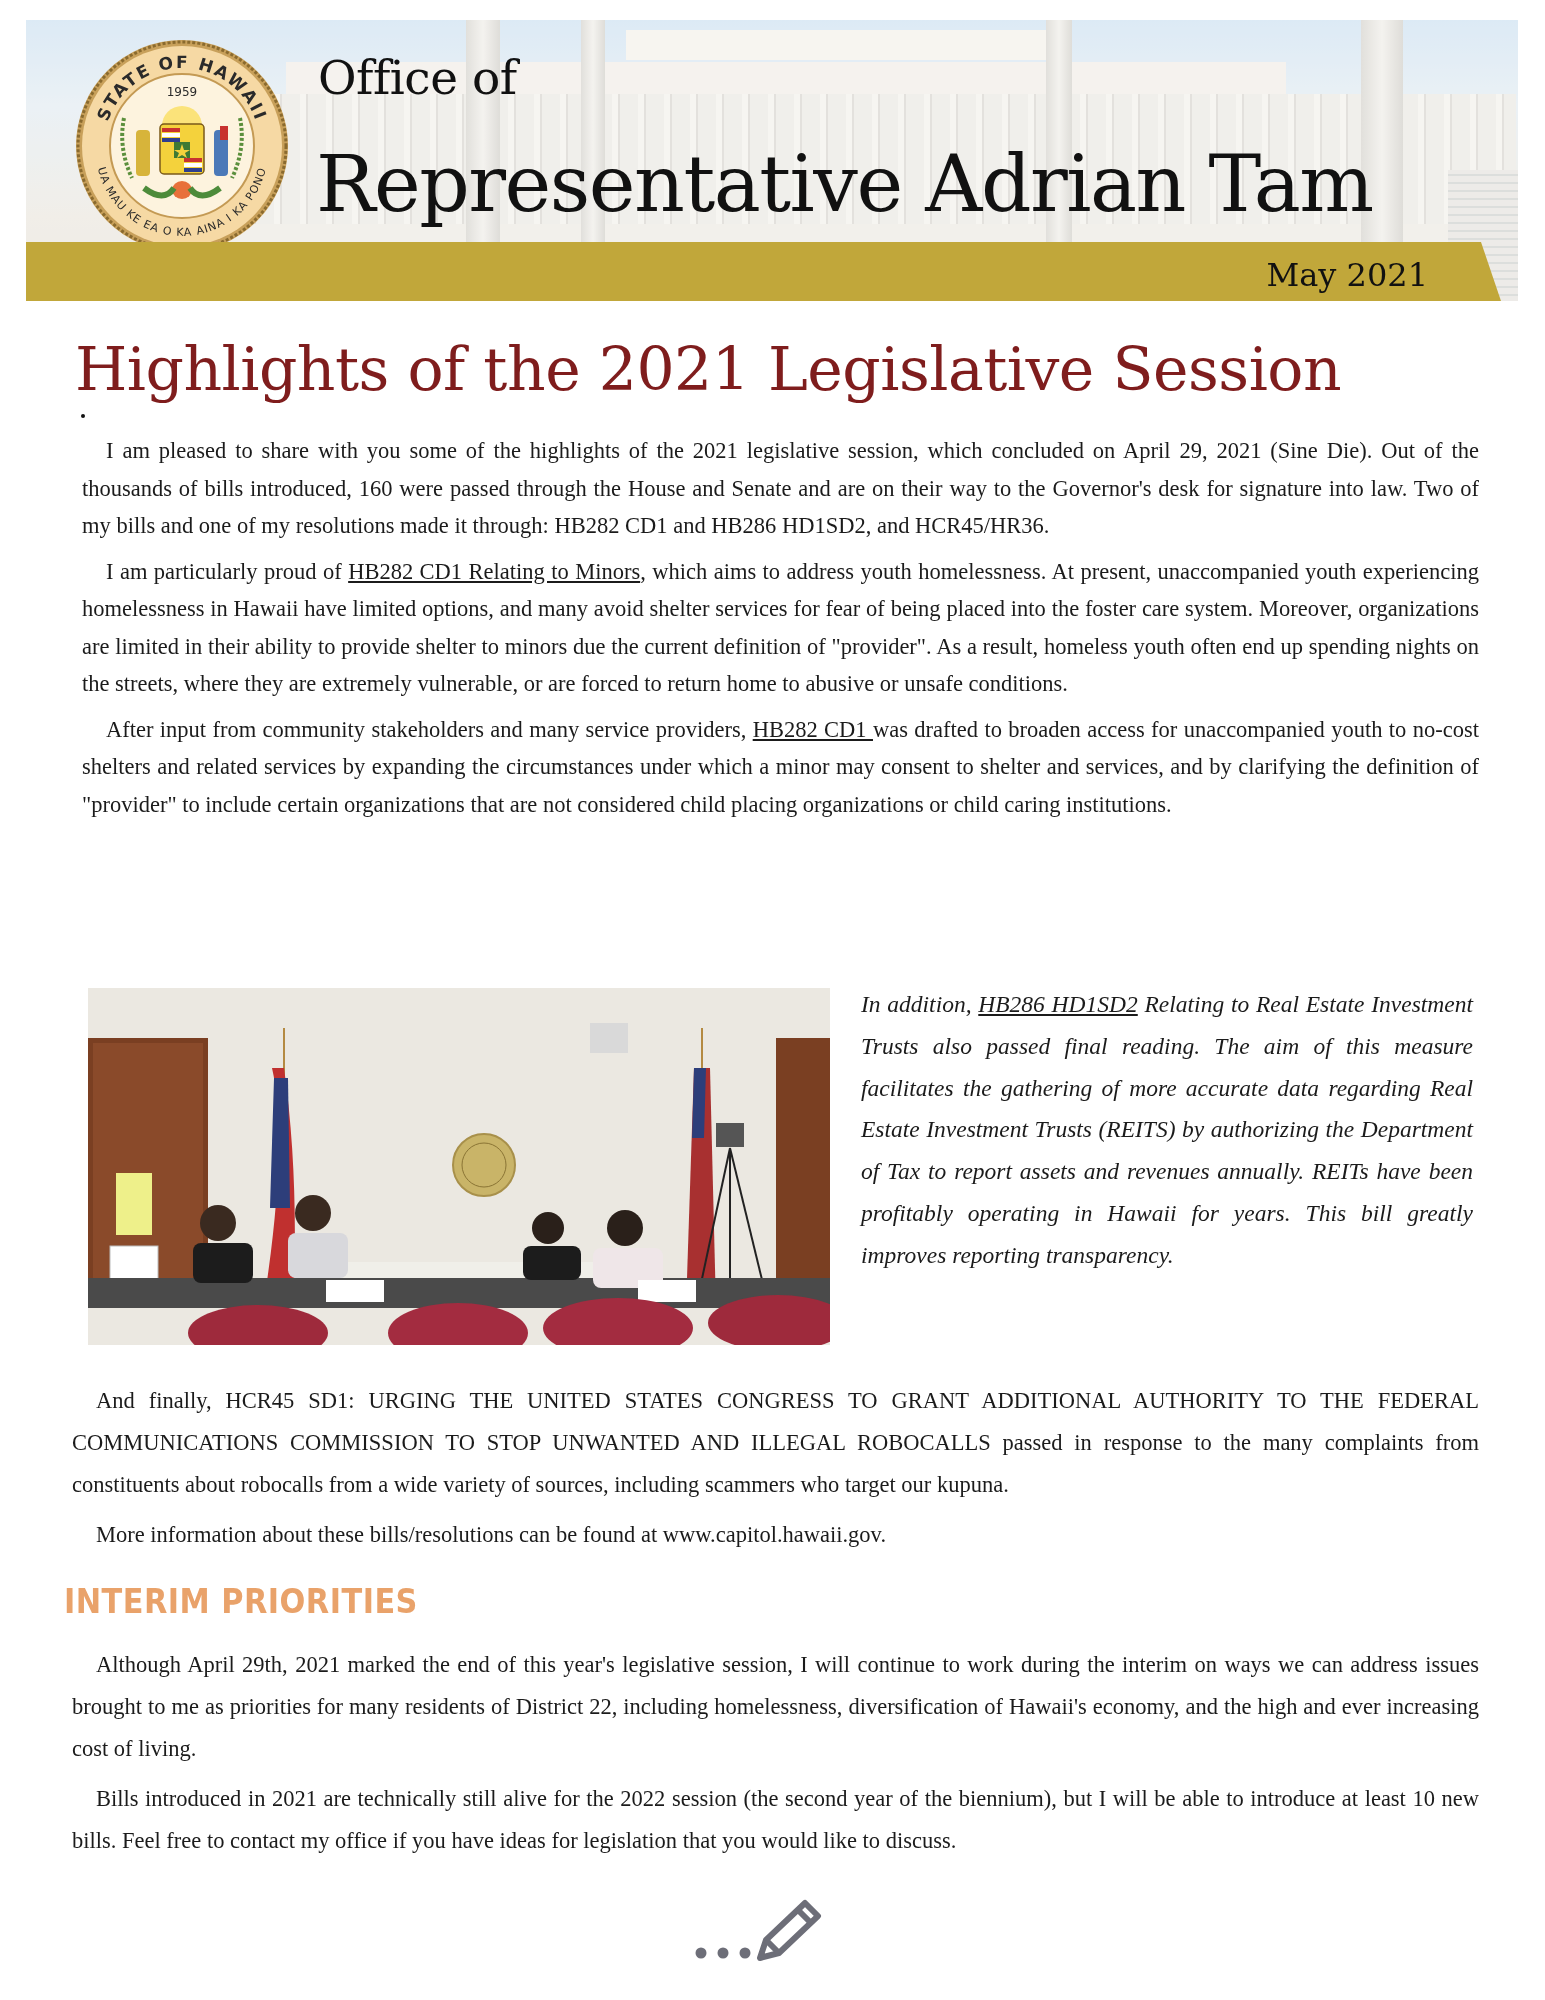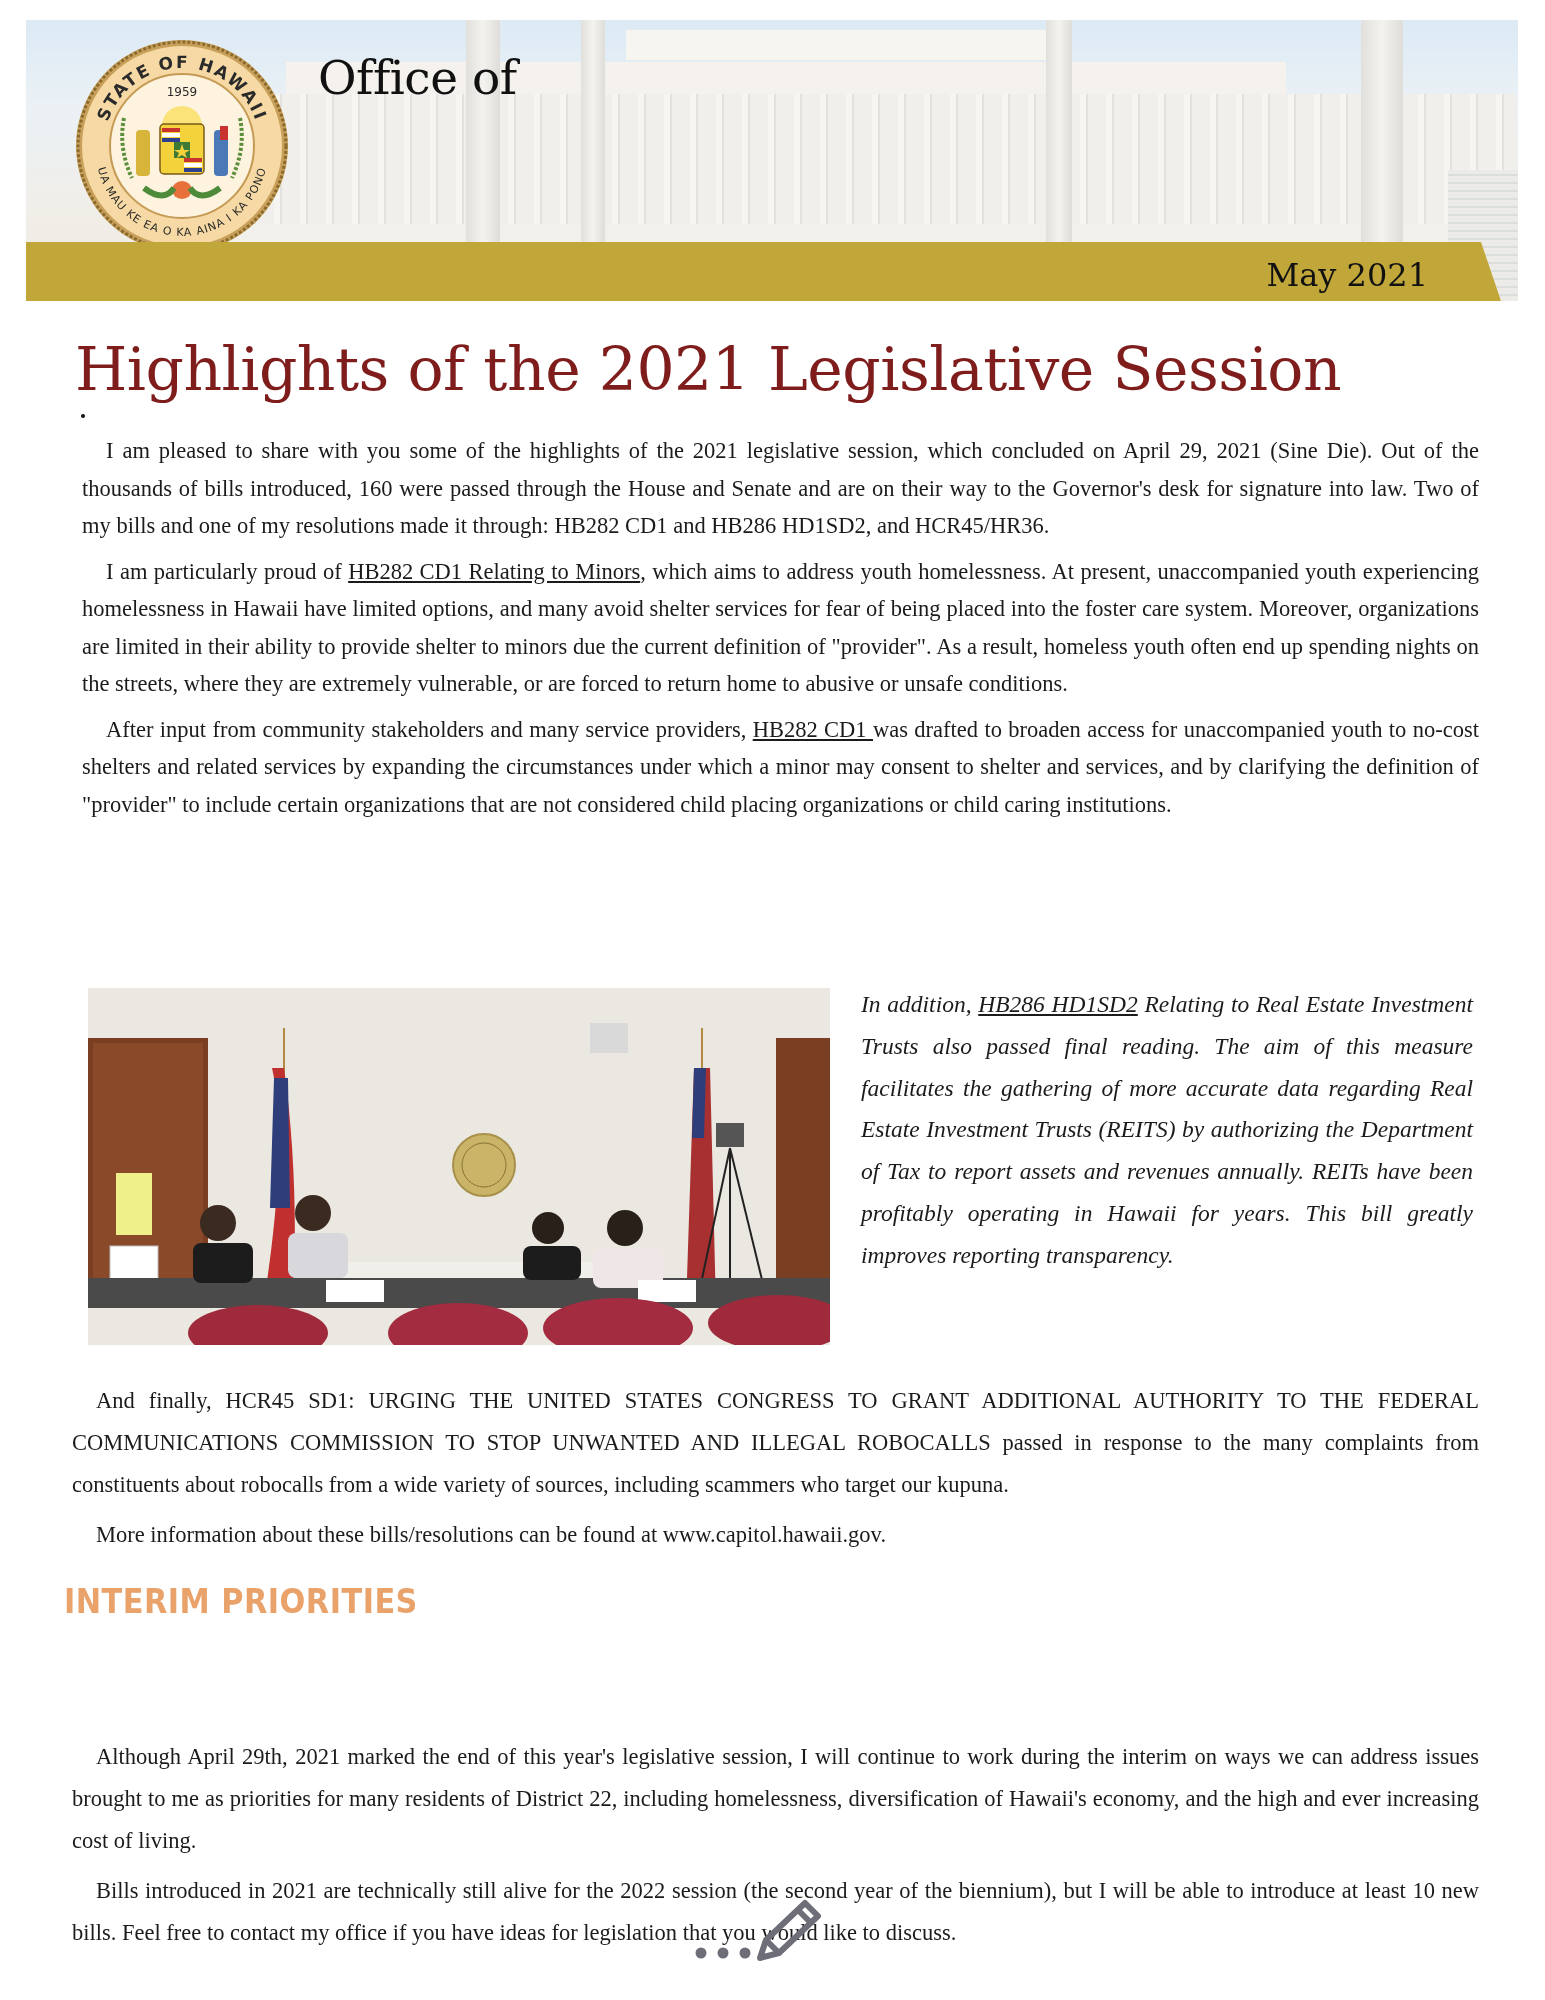--- a/index.html
+++ b/index.html
@@ -47,21 +47,21 @@
 
   .photo { position:absolute; left:88px; top:988px; width:742px; height:357px; overflow:hidden; background:#ece9e2; }
   .sidebar { position:absolute; left:855px; top:978px; width:624px; font-size:23.5px; line-height:41.8px;
              font-style:italic; text-align:justify; font-family:"Liberation Serif","DejaVu Serif",serif; color:#1b1b1b; }
   .sidebar p { margin:6px; }
   .sidebar .link { text-decoration:underline; }
 
   .block2 { left:64px; top:1372px; width:1423px; line-height:42px; }
   .interim-title { position:absolute; left:64px; top:1582px; font-size:33px; font-weight:bold; color:#e9a26a;
                    font-family:"DejaVu Sans","Liberation Sans",sans-serif; letter-spacing:0.5px; transform:scaleX(0.92); transform-origin:left; }
-  .block3 { left:64px; top:1728px; width:1423px; line-height:42px; }
+  .block3 { left:64px; top:1636px; width:1423px; line-height:42px; }
 
   .footer-icon { position:absolute; left:690px; top:1898px; width:150px; height:70px; }
 </style>
 </head>
 <body>
 
 <div class="header">
   <div class="bld bld-roof2"></div>
   <div class="bld bld-roof"></div>
   <div class="bld bld-body"></div>
@@ -108,20 +108,21 @@
     <rect x="146" y="88" width="8" height="14" fill="#c8322f"></rect>
 
     <ellipse cx="108" cy="152" rx="10" ry="9" fill="#e8703a"></ellipse>
     <path d="M 70 150 Q 90 165 100 150" stroke="#4d8b3a" stroke-width="6" fill="none"></path>
     <path d="M 146 150 Q 126 165 116 150" stroke="#4d8b3a" stroke-width="6" fill="none"></path>
     <path d="M 50 80 Q 44 110 58 140" stroke="#5b8f3c" stroke-width="4" fill="none" stroke-dasharray="3 2"></path>
     <path d="M 166 80 Q 172 110 158 140" stroke="#5b8f3c" stroke-width="4" fill="none" stroke-dasharray="3 2"></path>
   </svg>
 
   <div class="office-of">Office of</div>
+  <div class="rep-name">Representative Adrian Tam</div>
 
   <div class="gold-band"></div>
   <div class="issue-date">May 2021</div>
 </div>
 
 <div class="section-title">Highlights of the 2021 Legislative Session</div>
 <div class="title-dot"></div>
 
 <div class="para block1">
   <p>I am pleased to share with you some of the highlights of the 2021 legislative session, which concluded on April 29, 2021 (Sine Die).  Out of the thousands of bills introduced, 160 were passed through the House and Senate and are on their way to the Governor's desk for signature into law.  Two of my bills and one of my resolutions made it through: HB282 CD1 and HB286 HD1SD2, and  HCR45/HR36.</p>

